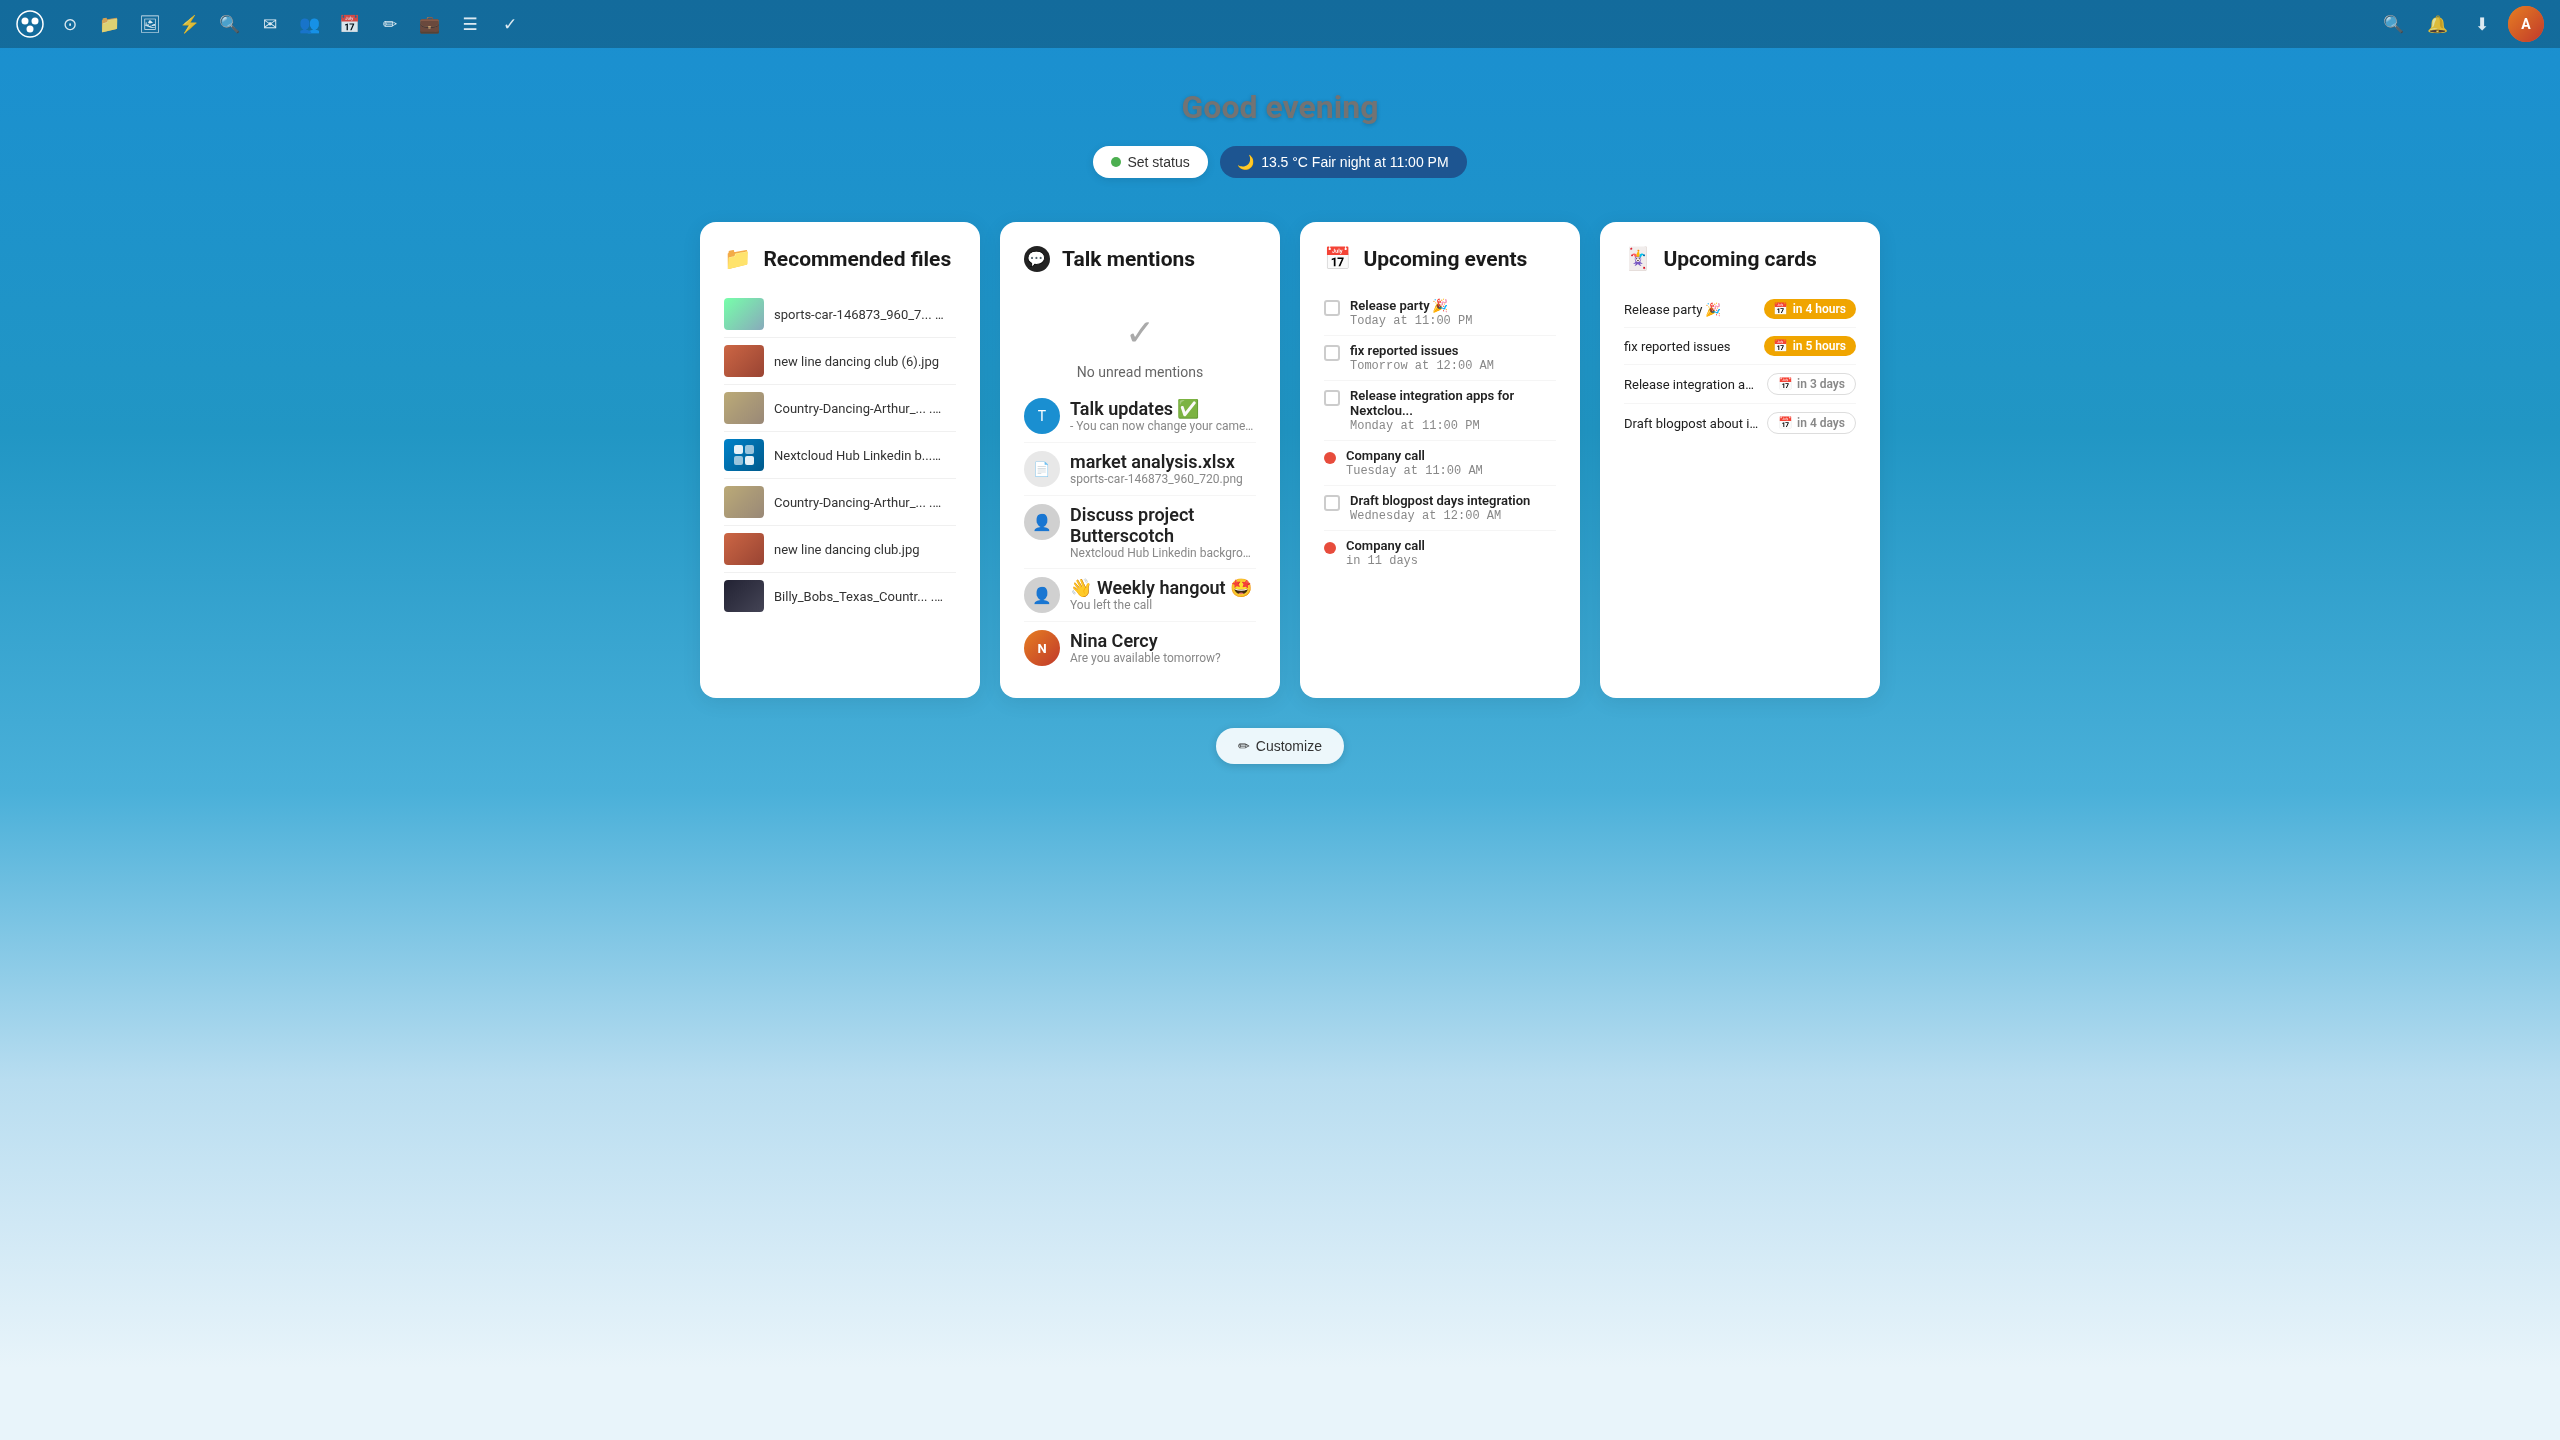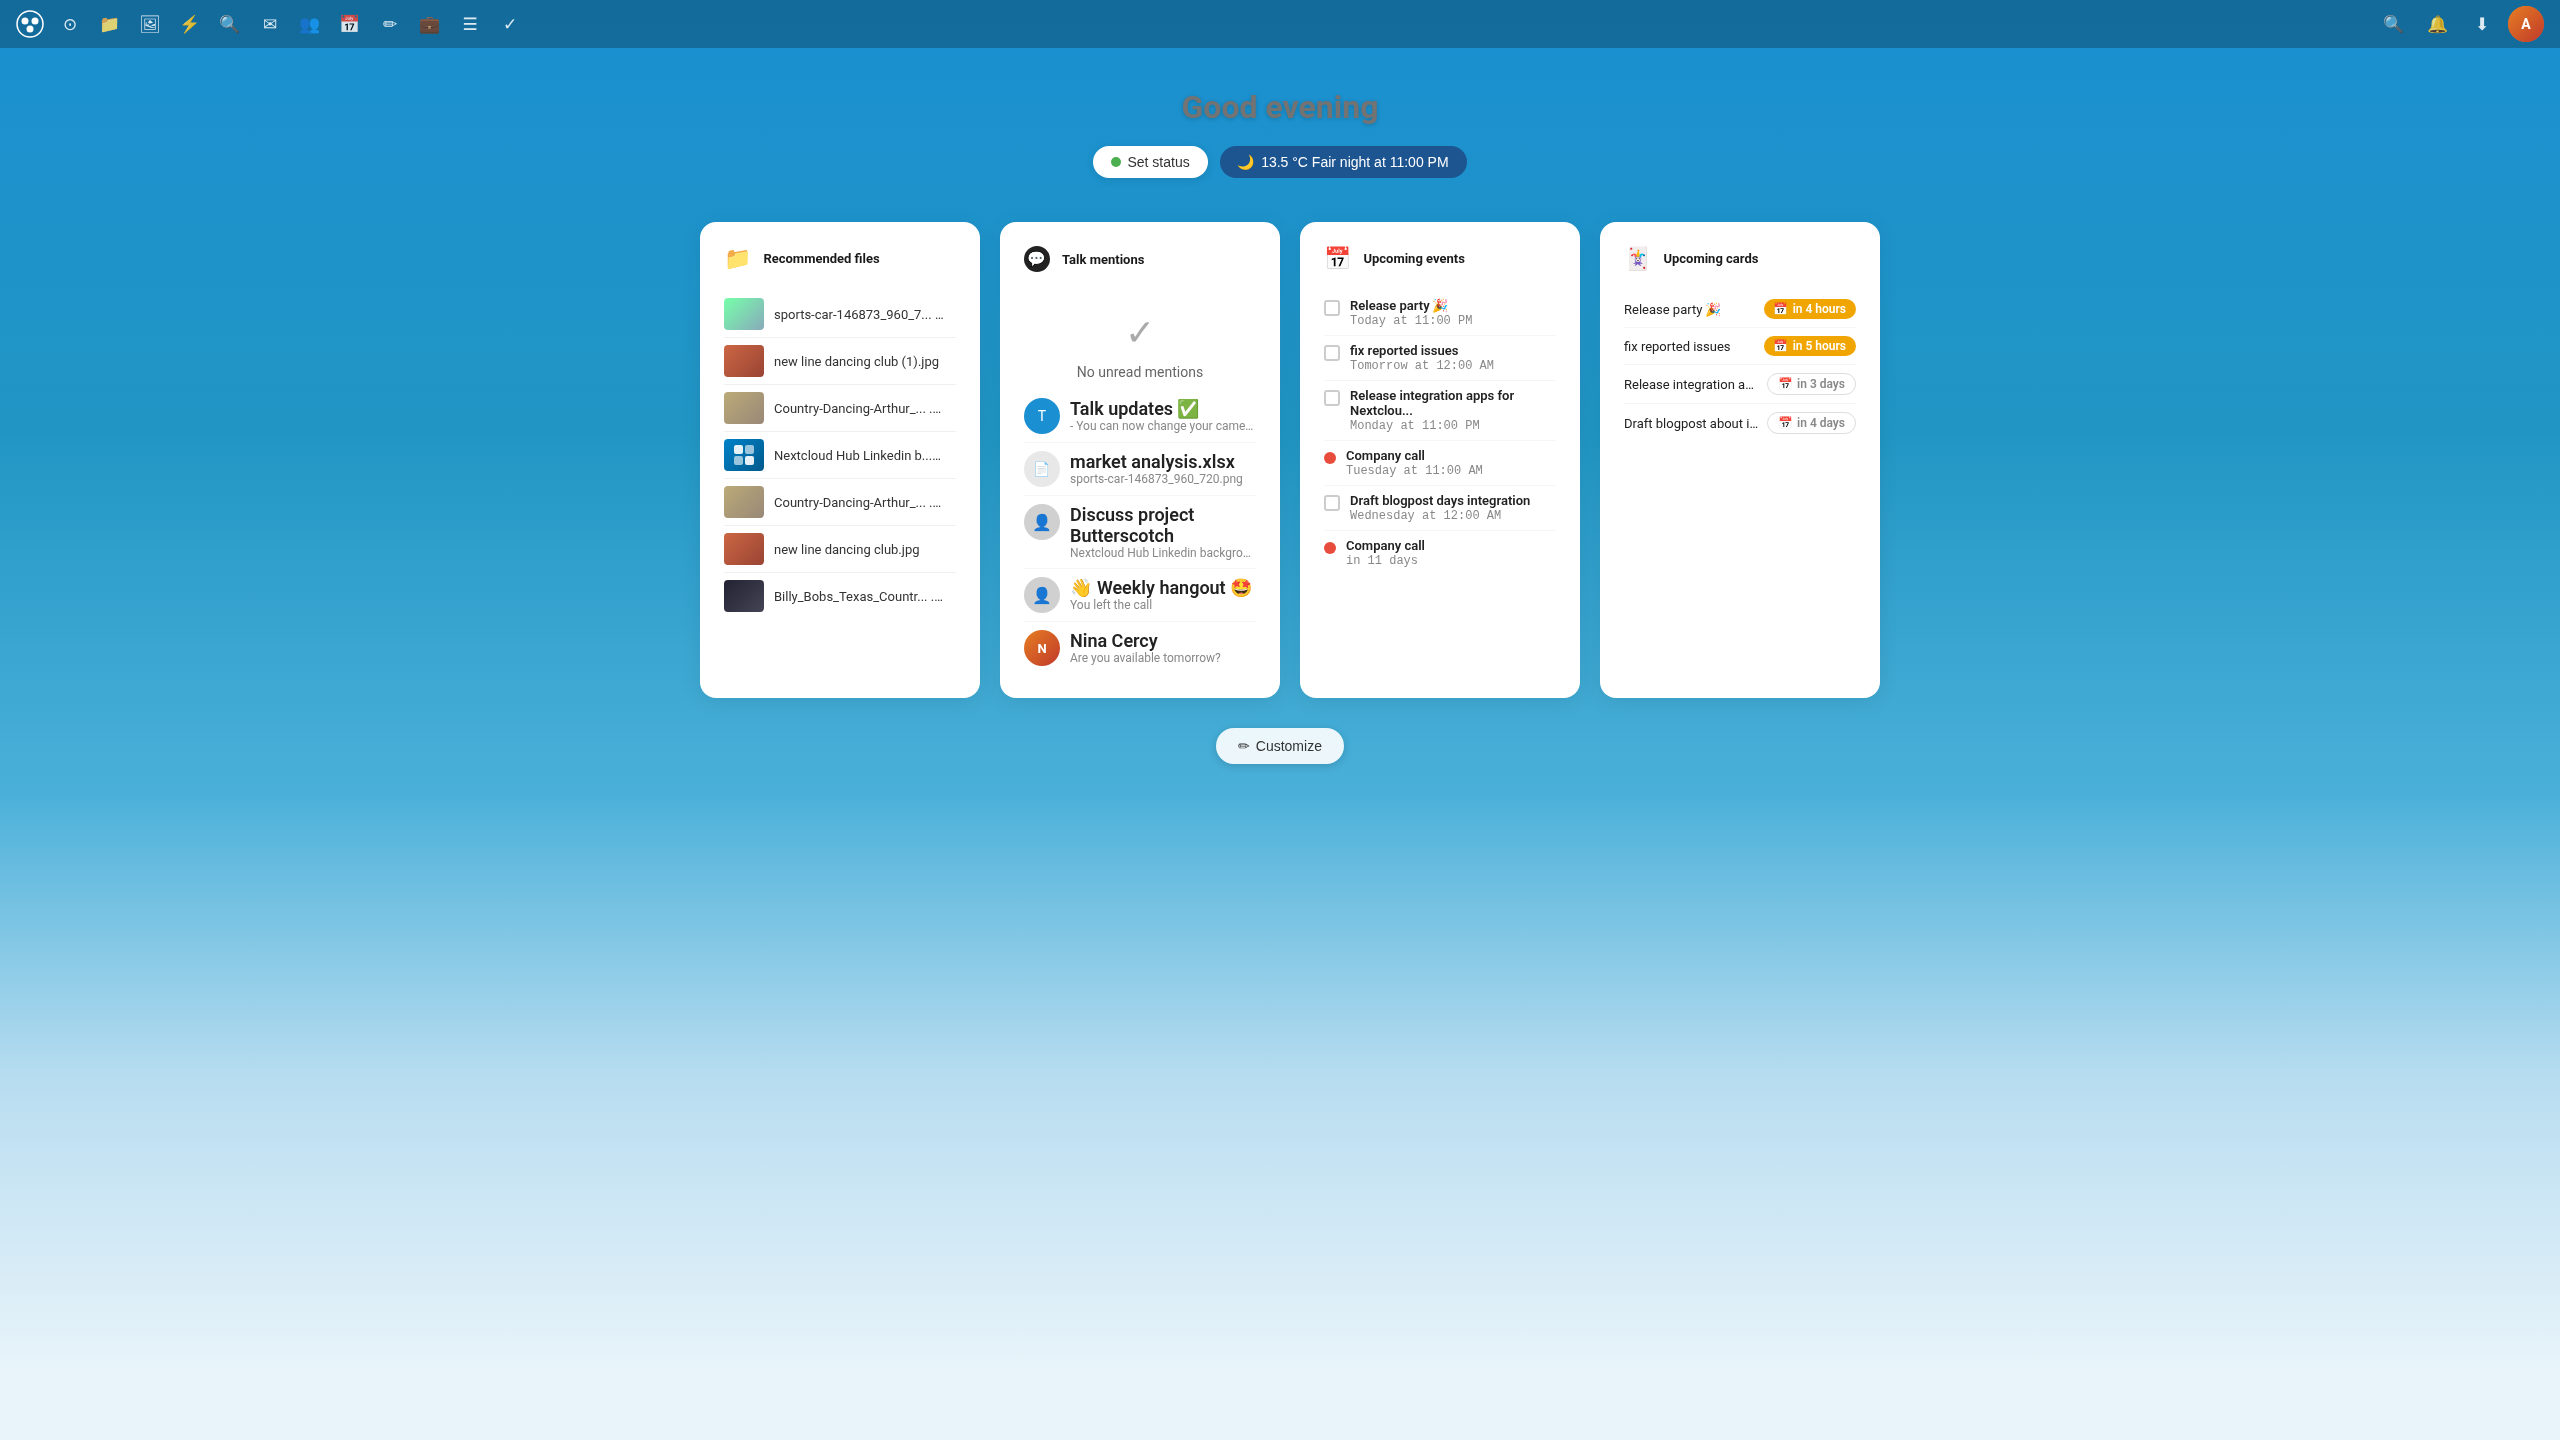--- a/index.html
+++ b/index.html
@@ -105,21 +105,21 @@
       min-height: 420px;
     }
     .card-header {
       display: flex; align-items: center; gap: 12px;
       margin-bottom: 20px;
     }
     .card-icon {
       font-size: 22px;
     }
     .card-title {
-      font-size: 13px;
+      font-size: 21px;
       font-weight: 700;
       color: #1a1a1a;
     }
     
     .file-item {
       display: flex; align-items: center; gap: 10px;
       padding: 7px 0;
       border-bottom: 1px solid #f0f0f0;
       cursor: pointer;
     }
@@ -276,21 +276,21 @@
         <span class="card-icon">📁</span>
         <span class="card-title">Recommended files</span>
       </div>
       <div>
         <div class="file-item">
           <div class="file-thumb-img" style="background:linear-gradient(135deg,#7fa,#8ab);"></div>
           <span class="file-name">sports-car-146873_960_7...  .png</span>
         </div>
         <div class="file-item">
           <div class="file-thumb-img" style="background:linear-gradient(135deg,#c64,#943);"></div>
-          <span class="file-name">new line dancing club (1).jpg</span>
+          <span class="file-name">new line dancing club (6).jpg</span>
         </div>
         <div class="file-item">
           <div class="file-thumb-img" style="background:linear-gradient(135deg,#ba7,#987);"></div>
           <span class="file-name">Country-Dancing-Arthur_... .jpg</span>
         </div>
         <div class="file-item">
           <div class="file-thumb-img" style="background:linear-gradient(135deg,#0082c9,#005a8c);display:flex;align-items:center;justify-content:center;">
             <svg width="24" height="24" viewBox="0 0 24 24" fill="none">
                 <rect x="2" y="2" width="9" height="9" rx="2" fill="white" opacity="0.9"></rect>
                 <rect x="13" y="2" width="9" height="9" rx="2" fill="white" opacity="0.6"></rect>

